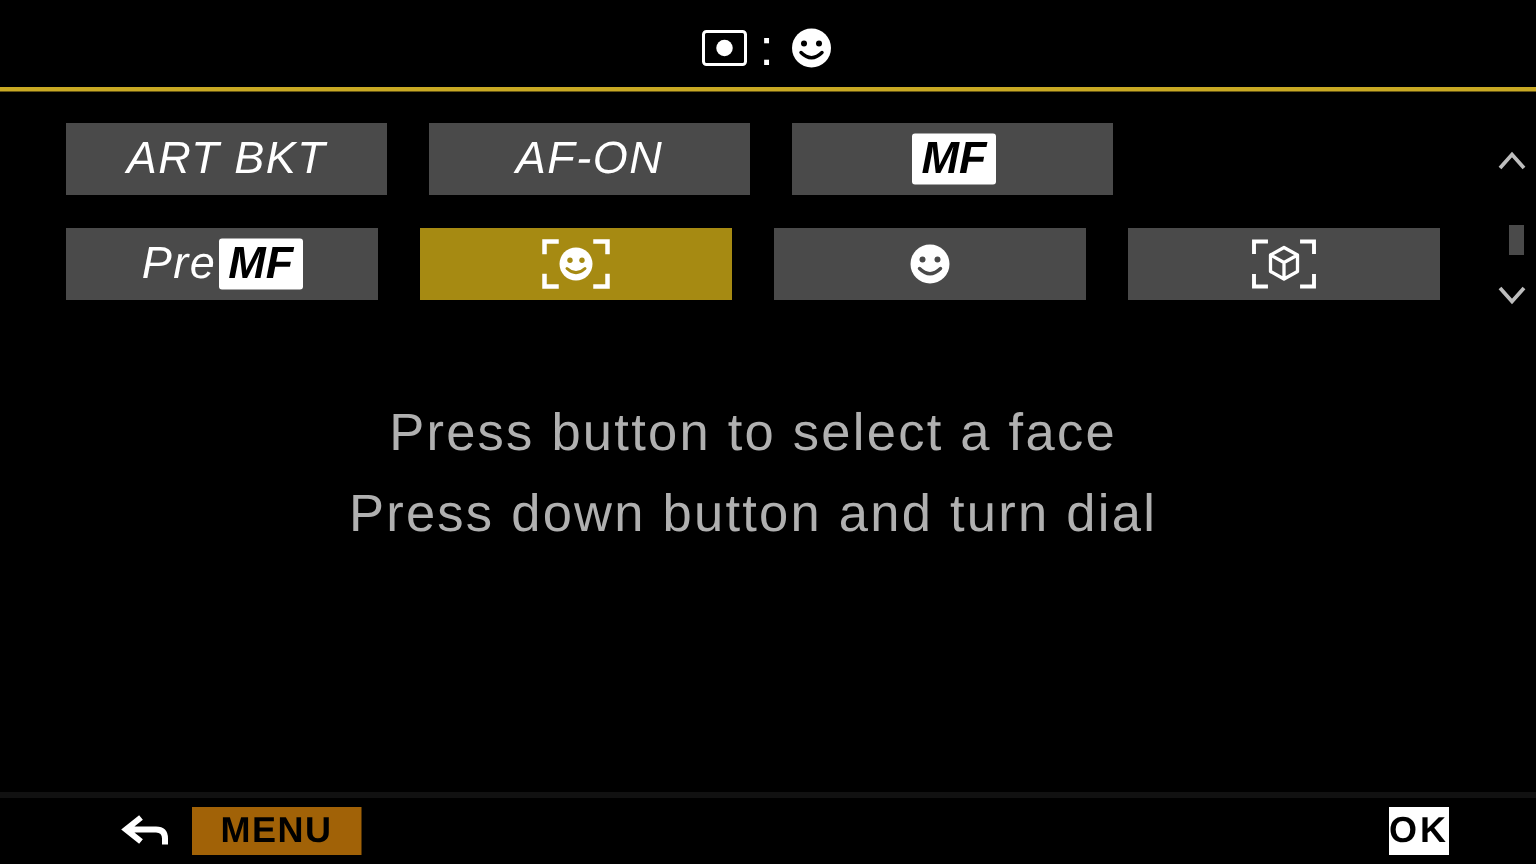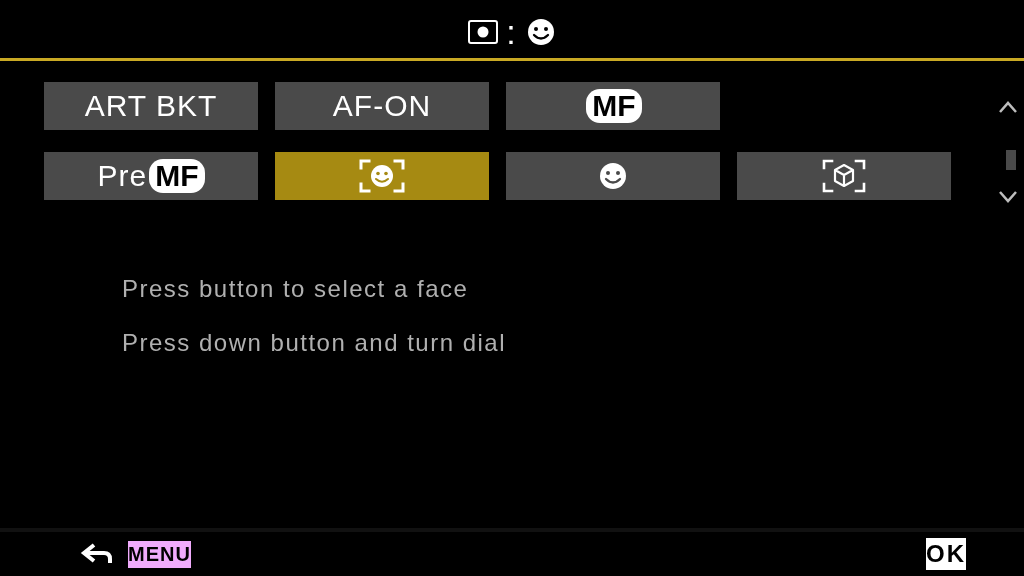--- a/index.html
+++ b/index.html
@@ -7,43 +7,43 @@
   .screen { width: 1024px; height: 576px; background: #000; position: relative; color: #e6e6e6; }
 
   
   .header { position: absolute; top: 10px; left: 0; width: 100%; height: 44px; display: flex; align-items: center; justify-content: center; }
   .header-inner { display: flex; align-items: center; gap: 8px; font-size: 34px; font-weight: 400; color: #fff; letter-spacing: 2px; }
   .header-icon { display: inline-flex; align-items: center; }
   .divider { position: absolute; top: 58px; left: 0; width: 100%; height: 3px; background: #c9a924; }
 
   
   .grid-wrap { position: absolute; top: 82px; left: 44px; width: 916px; display: flex; flex-direction: column; gap: 22px; }
-  .grid-row { display: flex; gap: 17px; }
+  .grid-row { display: flex; gap: 28px; font-style: italic; }
   .opt { width: 214px; height: 48px; background: #4a4a4a; display: flex; align-items: center; justify-content: center; font-size: 30px; font-weight: 400; color: #fff; letter-spacing: 1px; cursor: pointer; }
   .opt.selected { background: #a68a12; }
 
   
-  .mf-badge { background: #fff; color: #000; padding: 0 6px; font-weight: 700; letter-spacing: 0; margin-left: 2px; border-radius: 14px; }
+  .mf-badge { background: #fff; color: #000; padding: 0 6px; font-weight: 700; letter-spacing: 0; margin-left: 2px; border-radius: 2px; }
 
   
   .scroll-up, .scroll-dn, .scroll-ind {
     position: absolute; right: 6px; color: #bdbdbd; font-size: 20px;
   }
   .scroll-up { top: 100px; }
   .scroll-dn { top: 190px; }
   .scroll-ind { top: 150px; right: 8px; width: 10px; height: 20px; background: #4a4a4a; }
 
   
-  .desc { position: absolute; top: 262px; left: 122px; width: 760px; color: #b0b0b0; font-size: 24px; line-height: 54px; letter-spacing: 1.5px; font-weight: 300; }
+  .desc { position: absolute; top: 262px; left: 122px; width: 760px; color: #b0b0b0; font-size: 35px; line-height: 54px; letter-spacing: 1.5px; font-weight: 300; text-align: center; }
 
   
   .footer { position: absolute; left: 0; bottom: 0; width: 100%; height: 44px; background: #000; display: flex; align-items: center; }
   .footer-top-stripe { position: absolute; left:0; bottom: 44px; width: 100%; height: 4px; background: #111; }
   .footer-left { display: flex; align-items: center; gap: 14px; margin-left: 80px; }
-  .menu-badge { background: #f0abfc; color: #000; padding: 2px 0; font-weight: 700; font-size: 20px; letter-spacing: 1px; }
+  .menu-badge { background: #a16207; color: #000; padding: 2px 19px; font-weight: 700; font-size: 24px; letter-spacing: 1px; }
   .ok-badge { margin-left: auto; margin-right: 58px; background: #fff; color: #000; padding: 2px 0; font-weight: 700; font-size: 24px; letter-spacing: 2px; }
 
   svg { display: block; }
 </style>
 </head>
 <body>
 
 <div class="screen">
 
   <div class="header">

